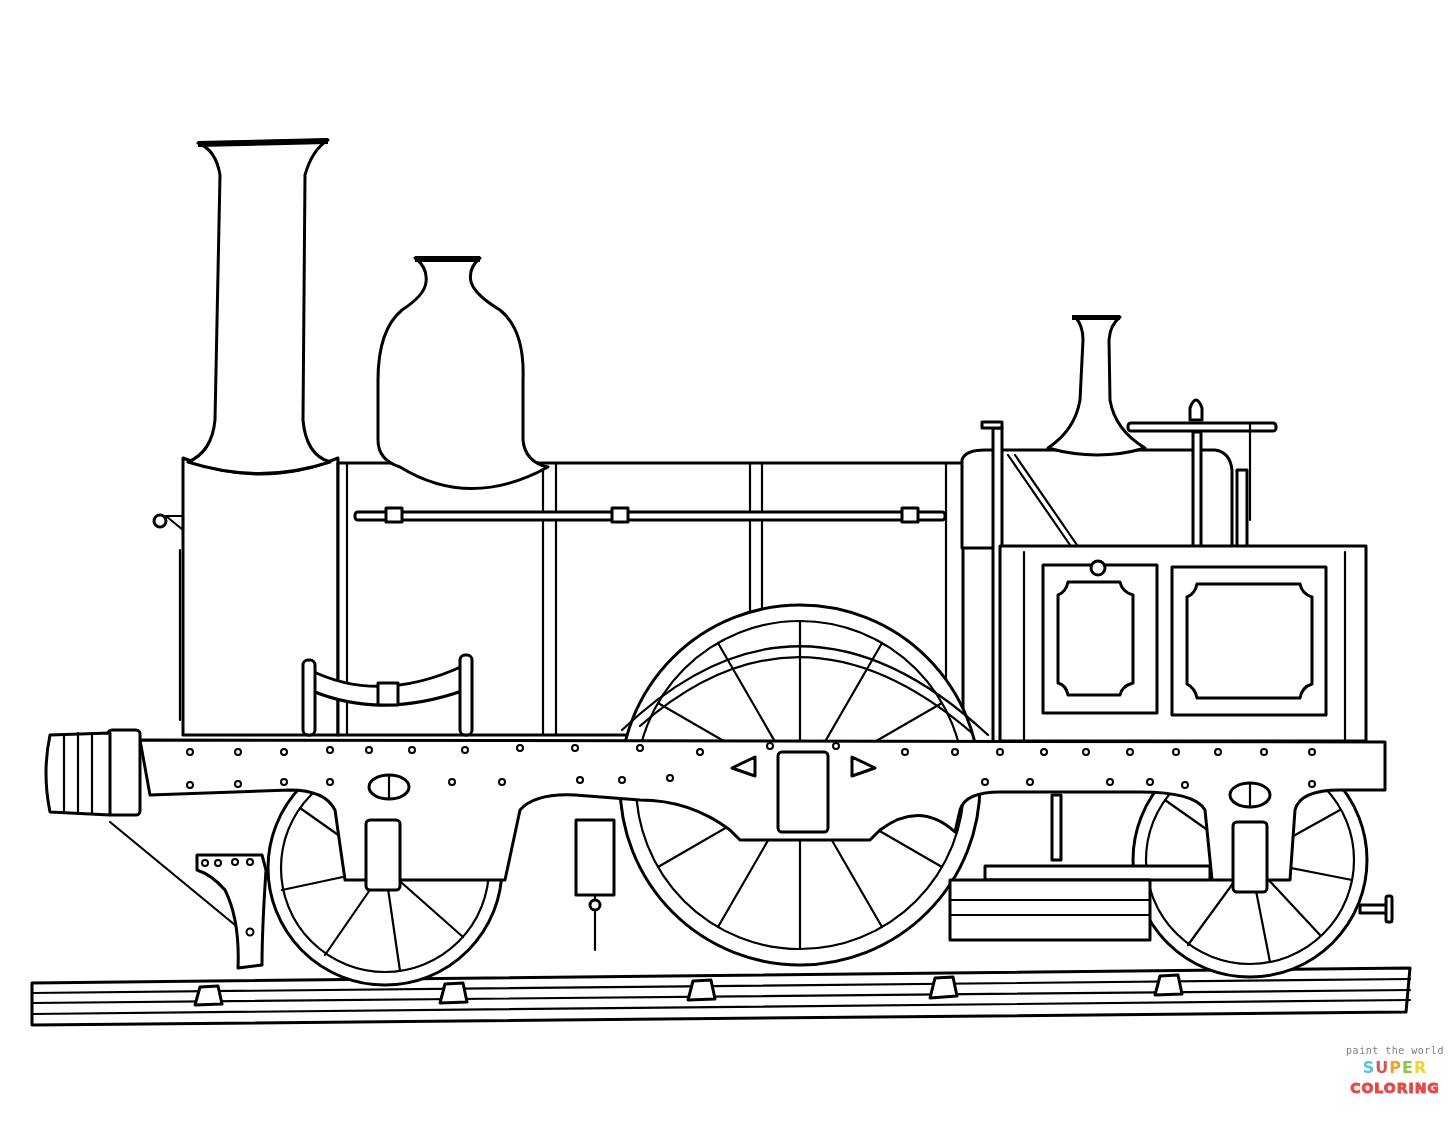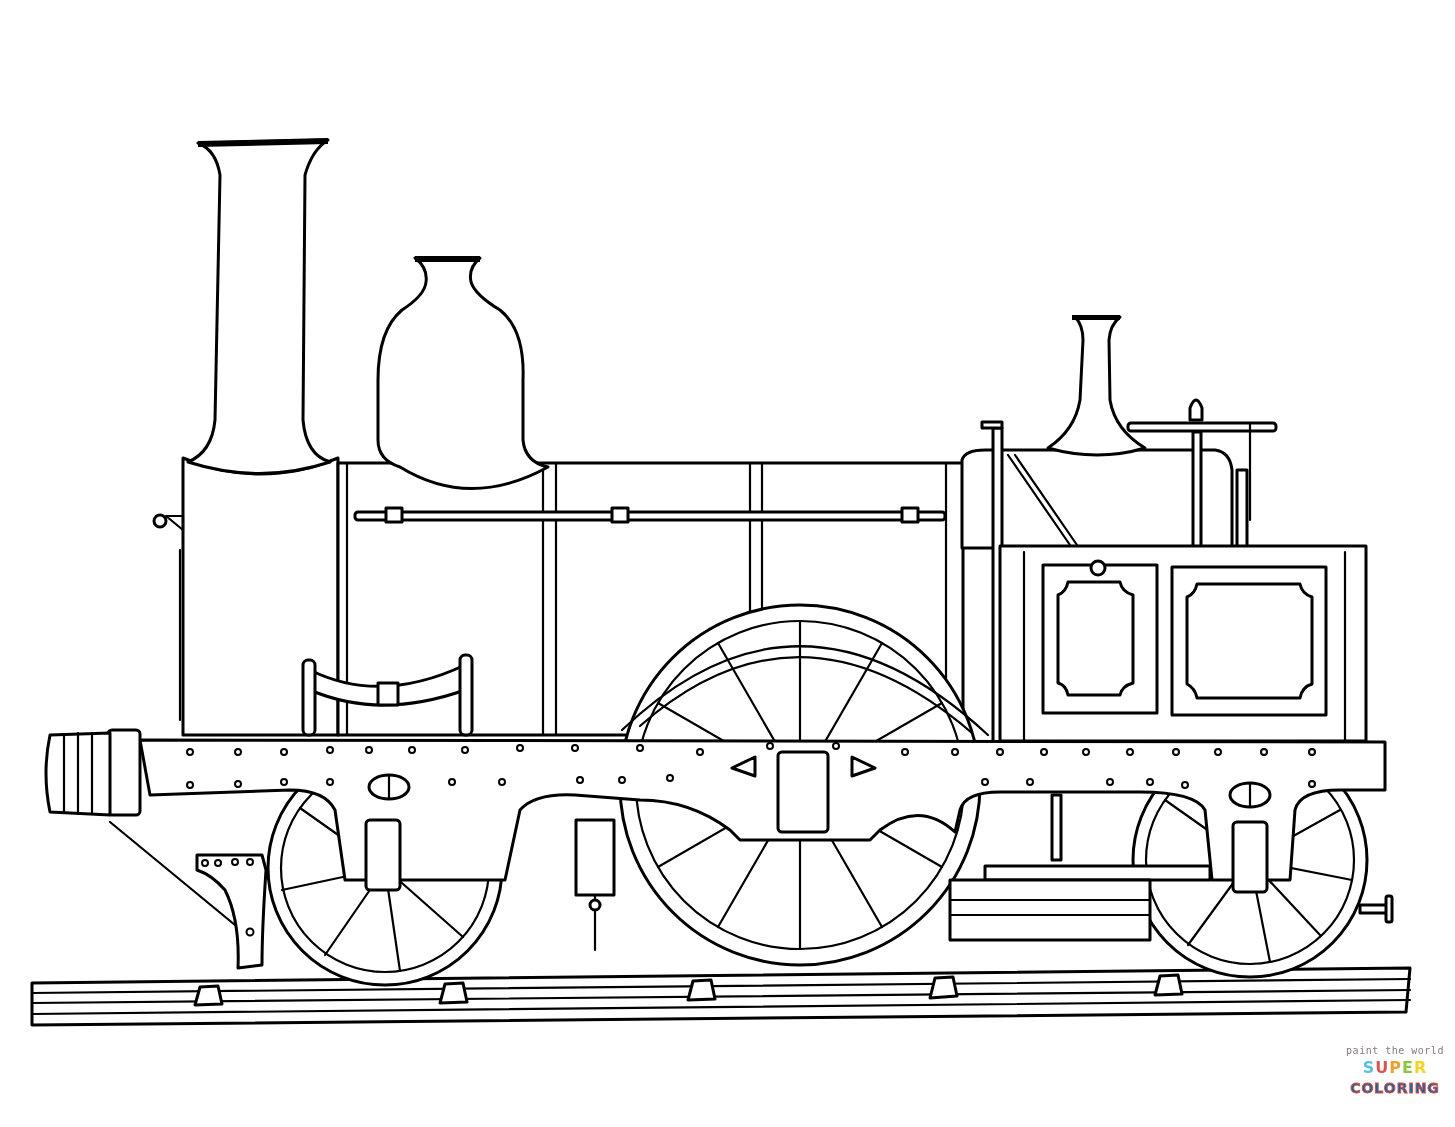--- a/index.html
+++ b/index.html
@@ -5,21 +5,21 @@
   html,body{margin:0;padding:0;background:#ffffff;}
   #canvas{position:relative;width:1455px;height:1127px;background:#ffffff;overflow:hidden;}
   svg#drawing{position:absolute;left:0;top:0;}
   .ln{fill:#ffffff;stroke:#000000;stroke-width:3;stroke-linejoin:round;stroke-linecap:round;}
   .ln2{fill:none;stroke:#000000;stroke-width:2.2;stroke-linejoin:round;stroke-linecap:round;}
   .rivet{fill:#ffffff;stroke:#000000;stroke-width:2;}
   .blk{fill:#000000;}
   #watermark{position:absolute;left:1340px;top:1045px;width:110px;text-align:center;font-family:"DejaVu Sans",sans-serif;}
   #wm-tag{font-size:10px;color:#8a7a78;letter-spacing:0.5px;font-family:"DejaVu Sans Mono",monospace;}
   #wm-super{font-size:16px;font-weight:bold;line-height:24px;letter-spacing:1px;}
-  #wm-coloring{font-size:14px;font-weight:bold;letter-spacing:1px;color:#0369a1;-webkit-text-stroke:1px #d9534f;line-height:16px;}
+  #wm-coloring{font-size:14px;font-weight:bold;letter-spacing:1px;color:#ef4444;-webkit-text-stroke:1px #d9534f;line-height:16px;}
 </style>
 </head>
 <body>
 
 <div id="canvas">
 <svg id="drawing" width="1455" height="1127" viewBox="0 0 1455 1127">
 
   <g>
     <path class="ln" d="M32 983 L1410 968 L1406 1012 L32 1025 Z"></path>
     <path class="ln2" d="M32 993 L1410 979"></path>

